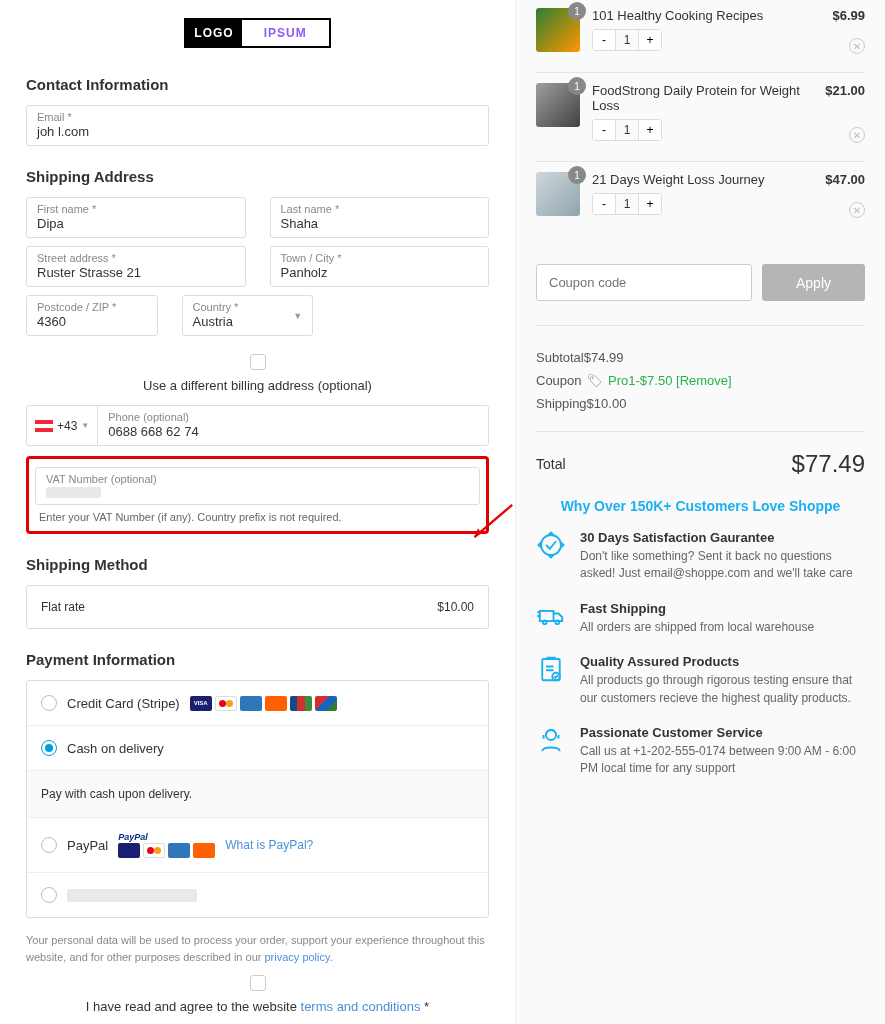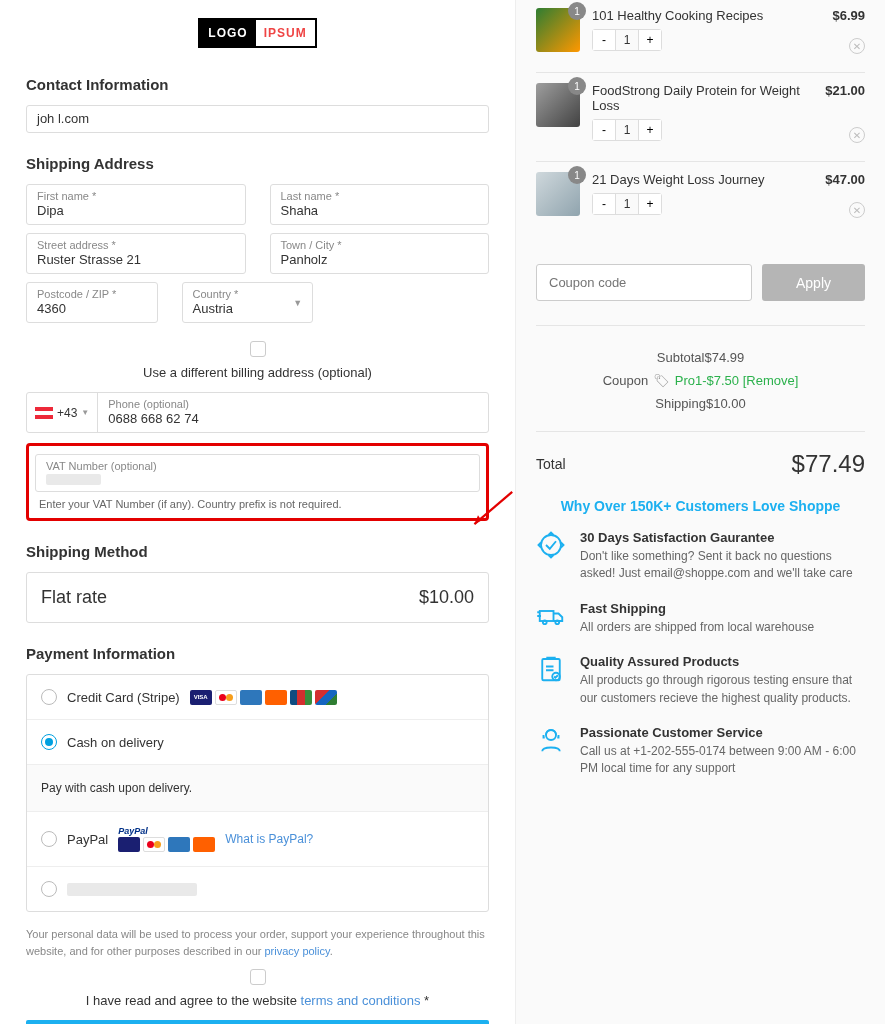--- a/index.html
+++ b/index.html
@@ -2,21 +2,21 @@
 <html><head>
 <meta charset="utf-8">
 <style>
 * { box-sizing: border-box; margin: 0; padding: 0; }
 body { font-family: -apple-system, BlinkMacSystemFont, "Segoe UI", Arial, sans-serif; font-size: 13px; color: #333; display: flex; }
 .left { width: 515px; padding: 18px 26px 30px; background: #fff; }
 .right { width: 370px; background: #fafafa; padding: 8px 20px 30px; border-left: 1px solid #eee; }
 .logo { display: flex; justify-content: center; margin-bottom: 28px; }
 .logo-box { display: flex; border: 2px solid #000; }
 .logo-l { background: #000; color: #fff; font-weight: 900; padding: 6px 8px; letter-spacing: 1px; font-size: 12px; }
-.logo-r { background: #fff; color: #ef4444; font-weight: 900; padding: 6px 8px; letter-spacing: 1px; font-size: 12px; }
+.logo-r { background: #fff; color: #8b5cf6; font-weight: 900; padding: 6px 22px; letter-spacing: 1px; font-size: 12px; }
 h3 { font-size: 15px; font-weight: 600; margin-bottom: 12px; }
 .field { position: relative; border: 1px solid #ddd; border-radius: 3px; padding: 5px 10px 6px; margin-bottom: 8px; background: #fff; }
 .field label { display: block; font-size: 11px; color: #888; margin-bottom: 1px; }
 .field .val { font-size: 13px; color: #333; }
 .row { display: flex; gap: 24px; }
 .row .field { flex: 1; }
 .section { margin-bottom: 22px; }
 .chk-row { display: flex; align-items: center; gap: 8px; margin: 10px 0 12px; font-size: 13px; flex-direction: column; }
 .chk { width: 16px; height: 16px; border: 1px solid #ccc; border-radius: 3px; display: inline-block; flex-shrink: 0; }
 .phone-row { display: flex; gap: 0; border: 1px solid #ddd; border-radius: 3px; margin-bottom: 10px; }
@@ -24,21 +24,21 @@
 .flag { width: 18px; height: 12px; background: linear-gradient(to bottom, #ed2939 0 33%, #fff 33% 66%, #ed2939 66% 100%); }
 .phone-field { flex: 1; padding: 5px 10px 6px; }
 .phone-field label { display: block; font-size: 11px; color: #888; margin-bottom: 1px; }
 .vat-box { border: 3px solid #e30000; border-radius: 4px; padding: 8px 6px; margin-bottom: 14px; position: relative; }
 .vat-field { border: 1px solid #ddd; border-radius: 3px; padding: 5px 10px 6px; margin-bottom: 6px; }
 .vat-field label { display: block; font-size: 11px; color: #888; margin-bottom: 2px; }
 .vat-blur { width: 55px; height: 11px; background: #e9e9e9; border-radius: 2px; }
 .vat-help { font-size: 11px; color: #666; padding-left: 4px; }
 .arrow { position: absolute; right: -28px; bottom: -20px; }
 .arrow svg { width: 45px; height: 45px; }
-.flat-rate { display: flex; justify-content: space-between; border: 1px solid #ddd; border-radius: 3px; padding: 14px 14px; font-size: 18px; gap: 24px; }
+.flat-rate { display: flex; justify-content: space-between; border: 1px solid #ddd; border-radius: 3px; padding: 14px 14px; font-size: 12px; gap: 24px; }
 .pay-box { border: 1px solid #ddd; border-radius: 3px; overflow: hidden; }
 .pay-opt { display: flex; align-items: center; gap: 10px; padding: 14px 14px; border-bottom: 1px solid #eee; font-size: 13px; }
 .pay-opt:last-child { border-bottom: none; }
 .radio { width: 16px; height: 16px; border: 1px solid #bbb; border-radius: 50%; flex-shrink: 0; display: flex; align-items: center; justify-content: center; }
 .radio.sel { border-color: #00a0e0; }
 .radio.sel::after { content: ""; width: 8px; height: 8px; background: #00a0e0; border-radius: 50%; }
 .cards { display: flex; gap: 3px; }
 .card { width: 22px; height: 15px; border-radius: 2px; font-size: 6px; color: #fff; display: flex; align-items: center; justify-content: center; font-weight: bold; }
 .card.visa { background: #1a1f71; }
 .card.mc { background: #fff; border: 1px solid #ddd; position: relative; }
@@ -67,21 +67,21 @@
 .item-mid { flex: 1; }
 .item-name { font-size: 13px; margin-bottom: 6px; }
 .qty { display: flex; border: 1px solid #ddd; border-radius: 3px; width: fit-content; }
 .qty button { width: 22px; height: 20px; border: none; background: #fff; cursor: pointer; font-size: 12px; }
 .qty span { width: 24px; text-align: center; line-height: 20px; border-left: 1px solid #ddd; border-right: 1px solid #ddd; font-size: 12px; }
 .item-price { font-weight: 600; font-size: 13px; }
 .remove-x { position: absolute; right: 0; bottom: 18px; width: 16px; height: 16px; border: 1px solid #ccc; border-radius: 50%; color: #bbb; font-size: 10px; display: flex; align-items: center; justify-content: center; cursor: pointer; }
 .coupon-row { display: flex; gap: 10px; margin: 28px 0 24px; padding-bottom: 24px; border-bottom: 1px solid #e5e5e5; }
 .coupon-row input { flex: 1; border: 1px solid #ccc; border-radius: 3px; padding: 10px 12px; font-size: 13px; }
 .apply-btn { background: #b5b5b5; color: #fff; border: none; border-radius: 3px; padding: 10px 34px; font-size: 14px; cursor: pointer; }
-.sum-row { display: flex; justify-content: center; font-size: 13px; margin-bottom: 8px; color: #555; }
+.sum-row { display: flex; justify-content: flex-start; font-size: 13px; margin-bottom: 8px; color: #555; }
 .coupon-label { display: flex; align-items: center; gap: 5px; }
 .tag-icon { color: #999; }
 .coupon-code { color: #2bb14c; }
 .coupon-val { color: #2bb14c; }
 .remove-link { color: #2bb14c; }
 .total-row { display: flex; justify-content: space-between; align-items: center; margin: 20px 0; padding-top: 18px; border-top: 1px solid #e5e5e5; }
 .total-lbl { font-size: 14px; }
 .total-val { font-size: 24px; font-weight: 400; }
 .why { text-align: center; color: #1cb0f0; font-weight: 700; font-size: 14px; margin: 18px 0 16px; }
 .feat { display: flex; gap: 14px; margin-bottom: 18px; }
@@ -97,20 +97,21 @@
   <div class="logo">
     <div class="logo-box">
       <div class="logo-l">LOGO</div>
       <div class="logo-r">IPSUM</div>
     </div>
   </div>
 
   <div class="section">
     <h3>Contact Information</h3>
     <div class="field">
+      <label>Email *</label>
       <div class="val">joh                  l.com</div>
     </div>
   </div>
 
   <div class="section">
     <h3>Shipping Address</h3>
     <div class="row">
       <div class="field">
         <label>First name *</label>
         <div class="val">Dipa</div>

